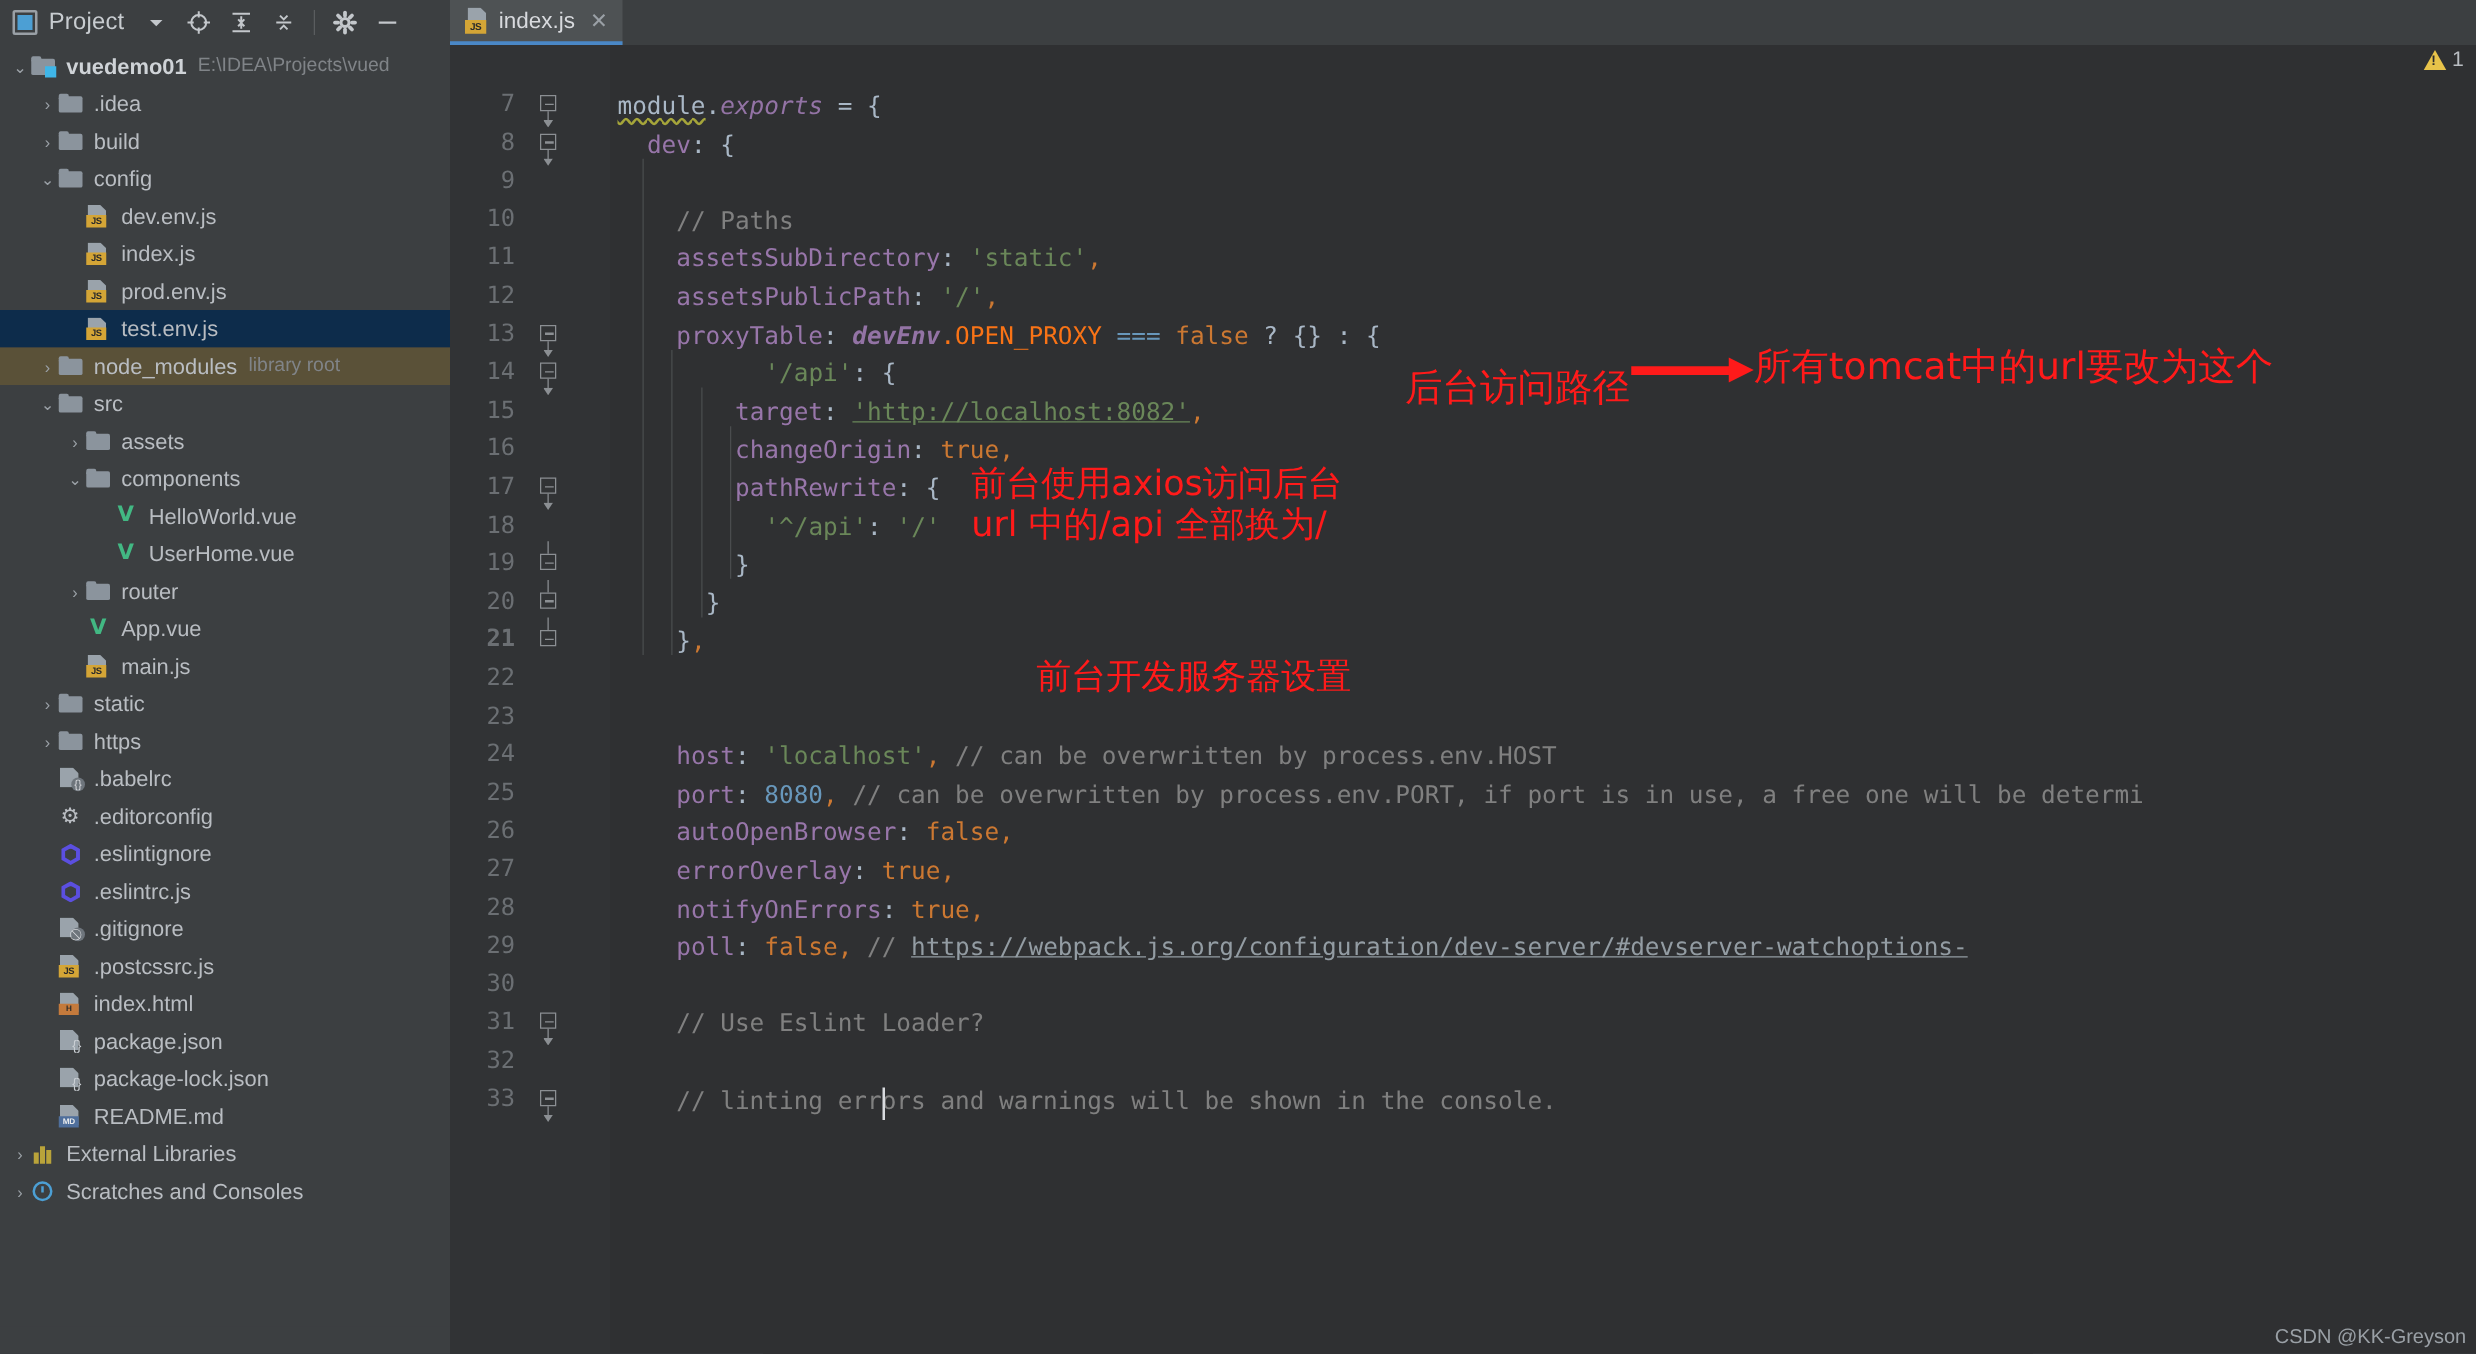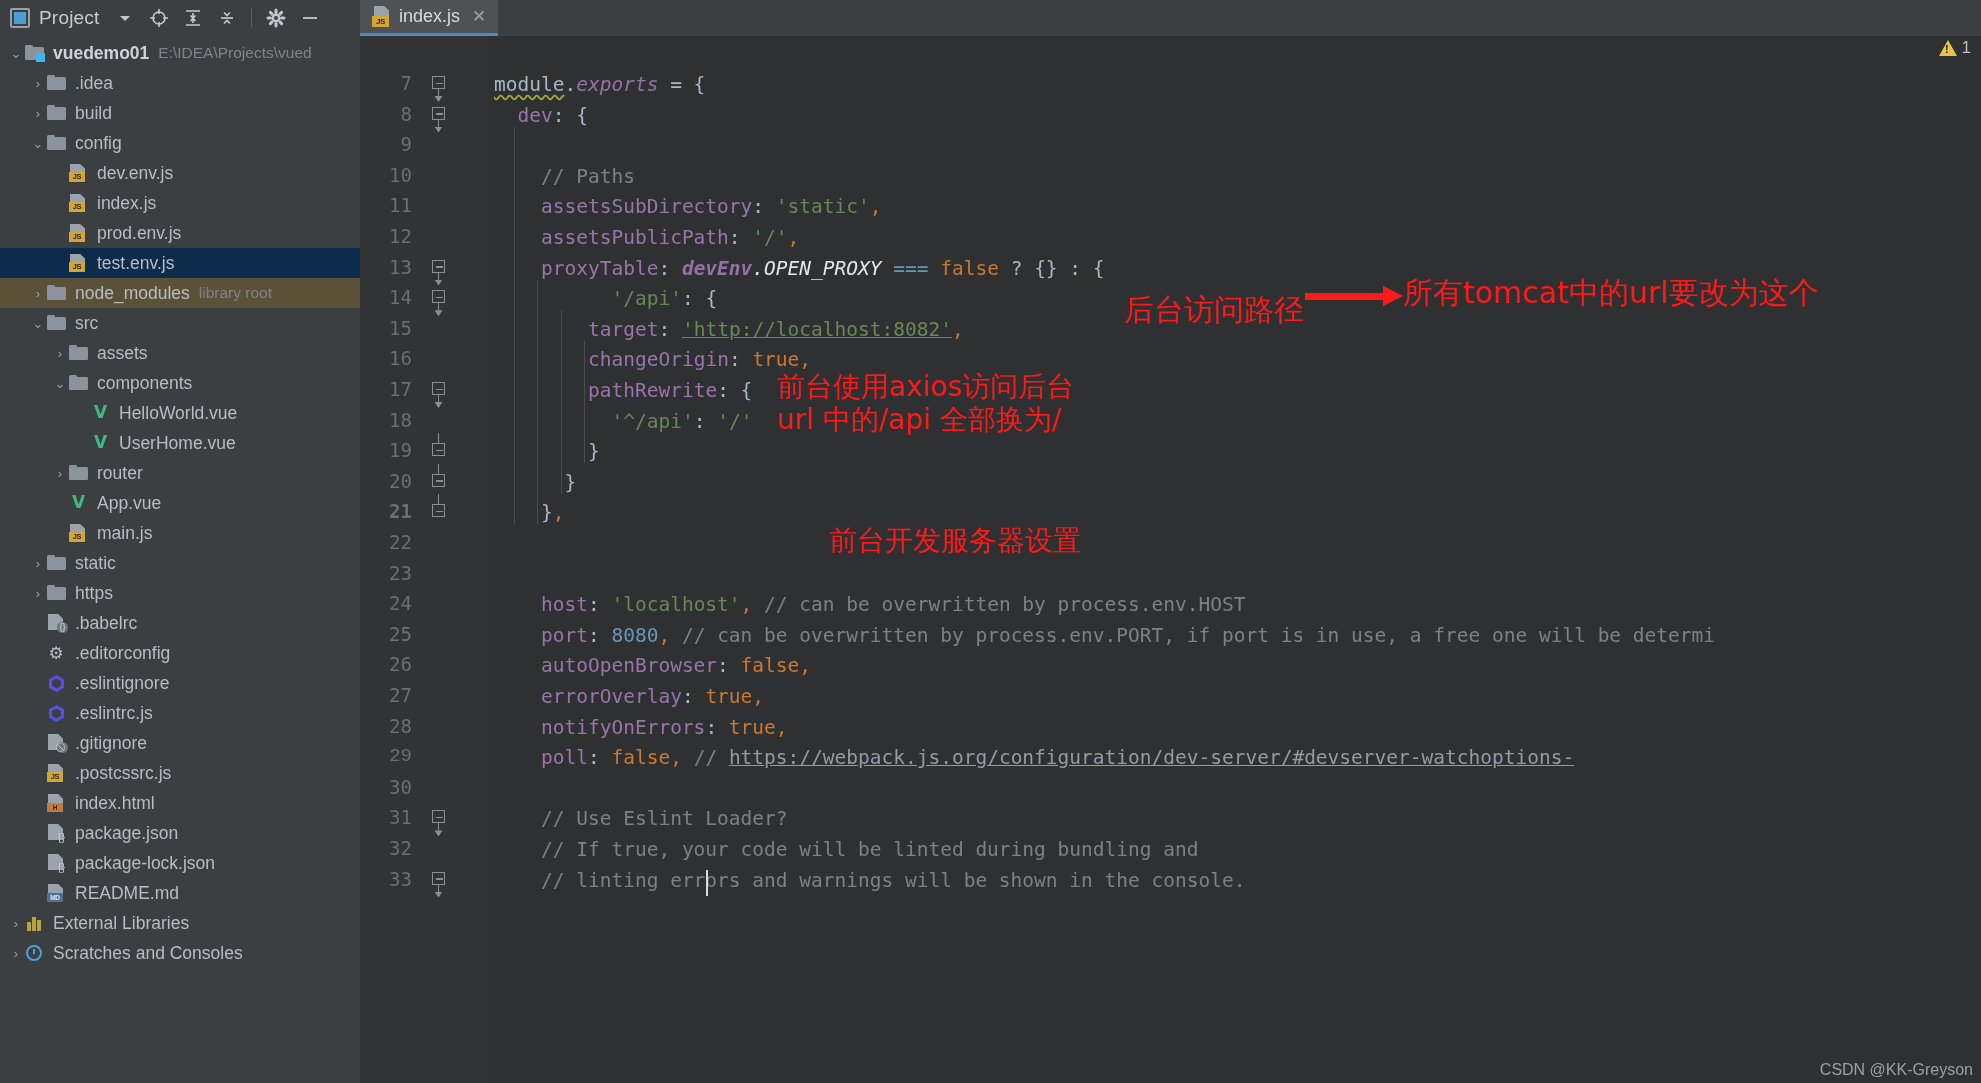--- a/index.html
+++ b/index.html
@@ -233,21 +233,21 @@
 
   
   .t-plain   { color: #a9b7c6; }
   .t-prop    { color: #9876aa; }
   .t-field   { color: #9373a5; font-style: italic; }
   .t-fieldb  { color: #9373a5; font-style: italic; font-weight: bold; }
   .t-str     { color: #6a8759; }
   .t-num     { color: #6897bb; }
   .t-kw      { color: #cc7832; }
   .t-com     { color: #808080; }
-  .t-const   { color: #e5e5e5; font-style: italic; }
+  .t-const   { color: #f97316; }
   .t-link    { color: #6a8759; text-decoration: underline; }
   .t-linkg   { color: #939ca3; text-decoration: underline; }
   .t-comma   { color: #cc7832; }
   .squig {
     text-decoration: underline; text-decoration-style: wavy;
     text-decoration-color: #a5a53a; text-underline-offset: 3px;
   }
 
   
   .caret {
@@ -635,21 +635,21 @@
             <span class="stem" style="top:-10px;height:11px"></span>
             <span class="box"></span>
           </div>
           <div class="gnum" style="top: 495px;">22</div>
           <div class="gnum" style="top: 525.6px;">23</div>
           <div class="gnum" style="top: 556.2px;">24</div>
           <div class="gnum" style="top: 586.8px;">25</div>
           <div class="gnum" style="top: 617.4px;">26</div>
           <div class="gnum" style="top: 648px;">27</div>
           <div class="gnum" style="top: 678.6px;">28</div>
-          <div class="gnum" style="top: 709.2px; font-family: Liberation Mono, monospace;">29</div>
+          <div class="gnum" style="top: 709.2px;">29</div>
           <div class="gnum" style="top: 739.8px;">30</div>
           <div class="gnum" style="top: 770.4px;">31</div>
           <div class="fold" style="top: 774.4px;">
             <span class="box"></span>
             <span class="stem" style="height:9px"></span>
             <span class="tip" style="top:20px"></span>
           </div>
           <div class="gnum" style="top: 801px;">32</div>
           <div class="gnum" style="top: 831.6px;">33</div>
           <div class="fold" style="top: 835.6px;">
@@ -676,21 +676,20 @@
           <div class="ln" style="top: 464.4px; left: 53px;"><span class="t-plain">}</span><span class="t-comma">,</span></div>
           <div class="ln" style="top: 495px; left: 6px;"></div>
           <div class="ln" style="top: 556.2px; left: 53px;"><span class="t-prop">host</span><span class="t-plain">: </span><span class="t-str">'localhost'</span><span class="t-comma">,</span><span class="t-com"> // can be overwritten by process.env.HOST</span></div>
           <div class="ln" style="top: 586.8px; left: 53px;"><span class="t-prop">port</span><span class="t-plain">: </span><span class="t-num">8080</span><span class="t-comma">,</span><span class="t-com"> // can be overwritten by process.env.PORT, if port is in use, a free one will be determi</span></div>
           <div class="ln" style="top: 617.4px; left: 53px;"><span class="t-prop">autoOpenBrowser</span><span class="t-plain">: </span><span class="t-kw">false</span><span class="t-comma">,</span></div>
           <div class="ln" style="top: 648px; left: 53px;"><span class="t-prop">errorOverlay</span><span class="t-plain">: </span><span class="t-kw">true</span><span class="t-comma">,</span></div>
           <div class="ln" style="top: 678.6px; left: 53px;"><span class="t-prop">notifyOnErrors</span><span class="t-plain">: </span><span class="t-kw">true</span><span class="t-comma">,</span></div>
           <div class="ln" style="top: 709.2px; left: 53px;"><span class="t-prop">poll</span><span class="t-plain">: </span><span class="t-kw">false</span><span class="t-comma">,</span><span class="t-com"> // </span><span class="t-linkg">https://webpack.js.org/configuration/dev-server/#devserver-watchoptions-</span></div>
           <div class="ln" style="top: 739.8px; left: 6px;"></div>
           <div class="ln" style="top: 770.4px; left: 53px;"><span class="t-com">// Use Eslint Loader?</span></div>
-          <div class="ln" style="top: 801px; left: 53px;"><span class="t-com">// If true, your code will be linted during bundling and</span></div>
           <div class="ln" style="top: 831.6px; left: 53px;"><span class="t-com">// linting errors and warnings will be shown in the console.</span></div>
           <div class="indentguide" style="top: 90.6px; height: 397.8px; left: 25.5px;"></div>
           <div class="indentguide" style="top: 243.6px; height: 244.8px; left: 49px;"></div>
           <div class="indentguide" style="top: 274.2px; height: 183.6px; left: 72.5px;"></div>
           <div class="indentguide" style="top: 304.8px; height: 122.4px; left: 96px;"></div>
           <div class="indentguide" style="top: 396.6px; height: 0px; left: 119.5px;"></div>
           <div class="caret" style="top: 833.6px; left: 217.5px; height: 26px;"></div>
         </div>
     </div>
   </div>

